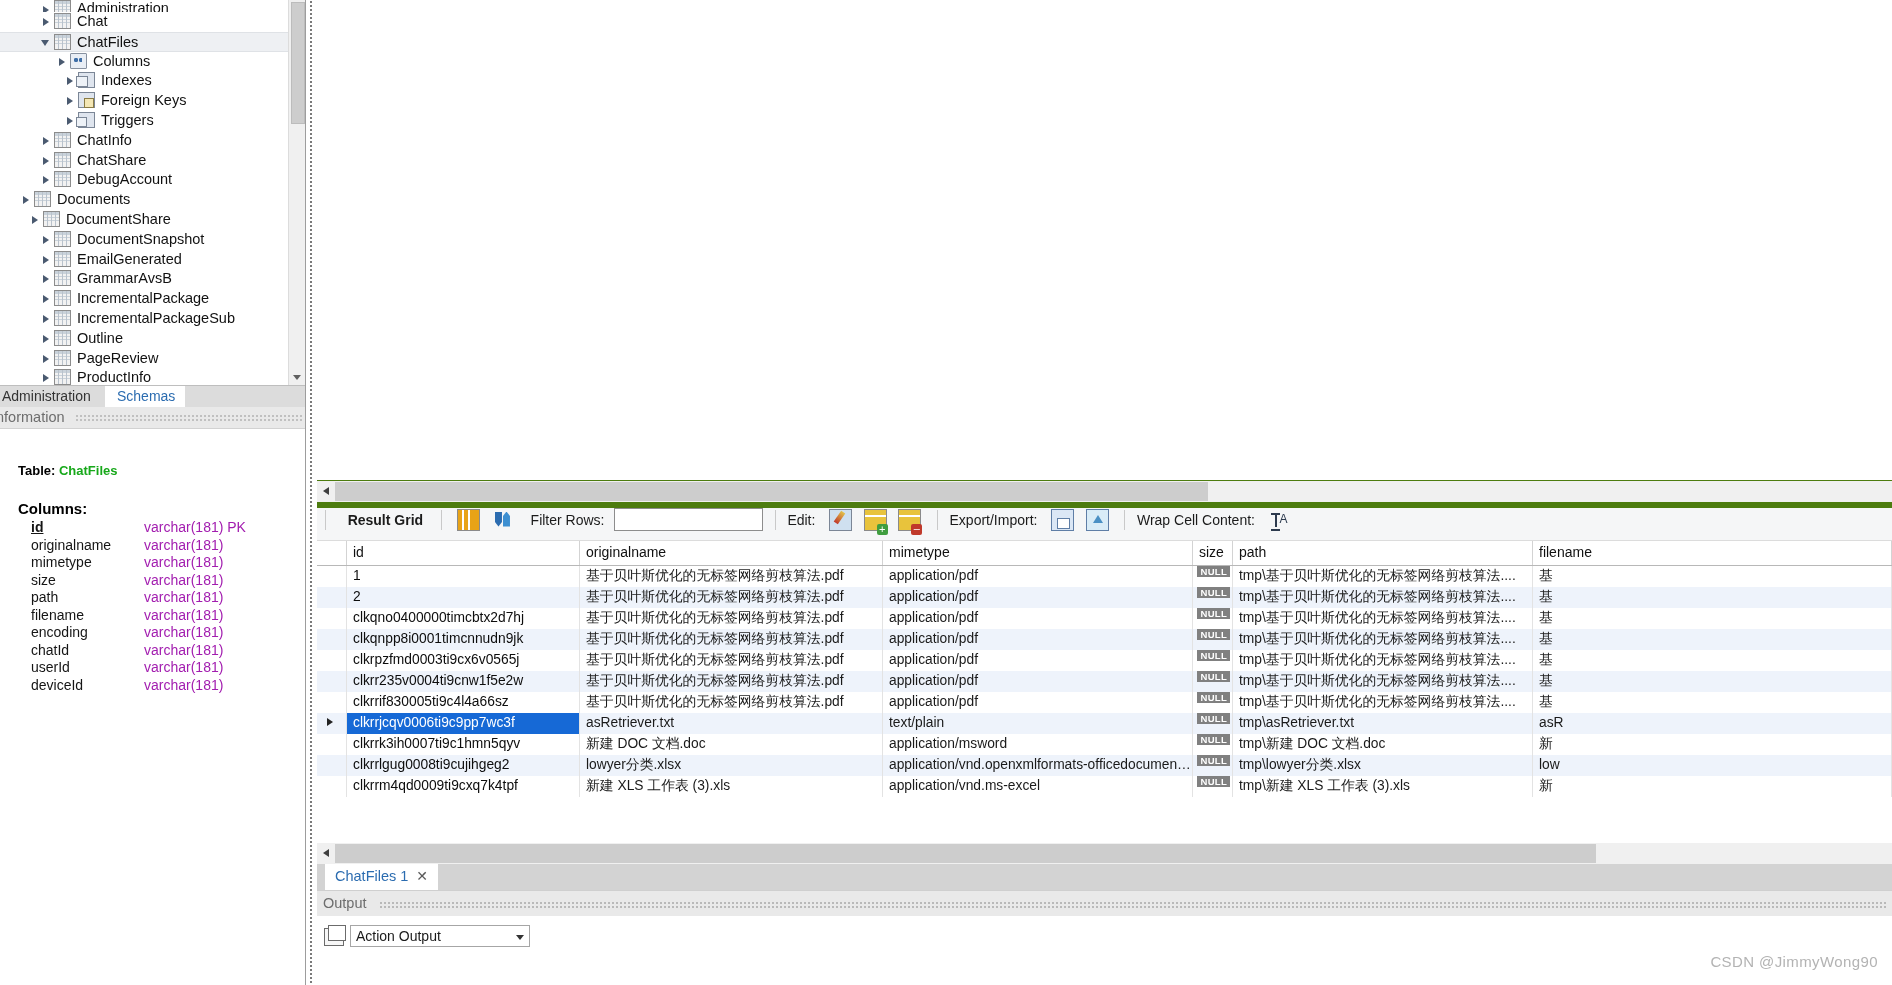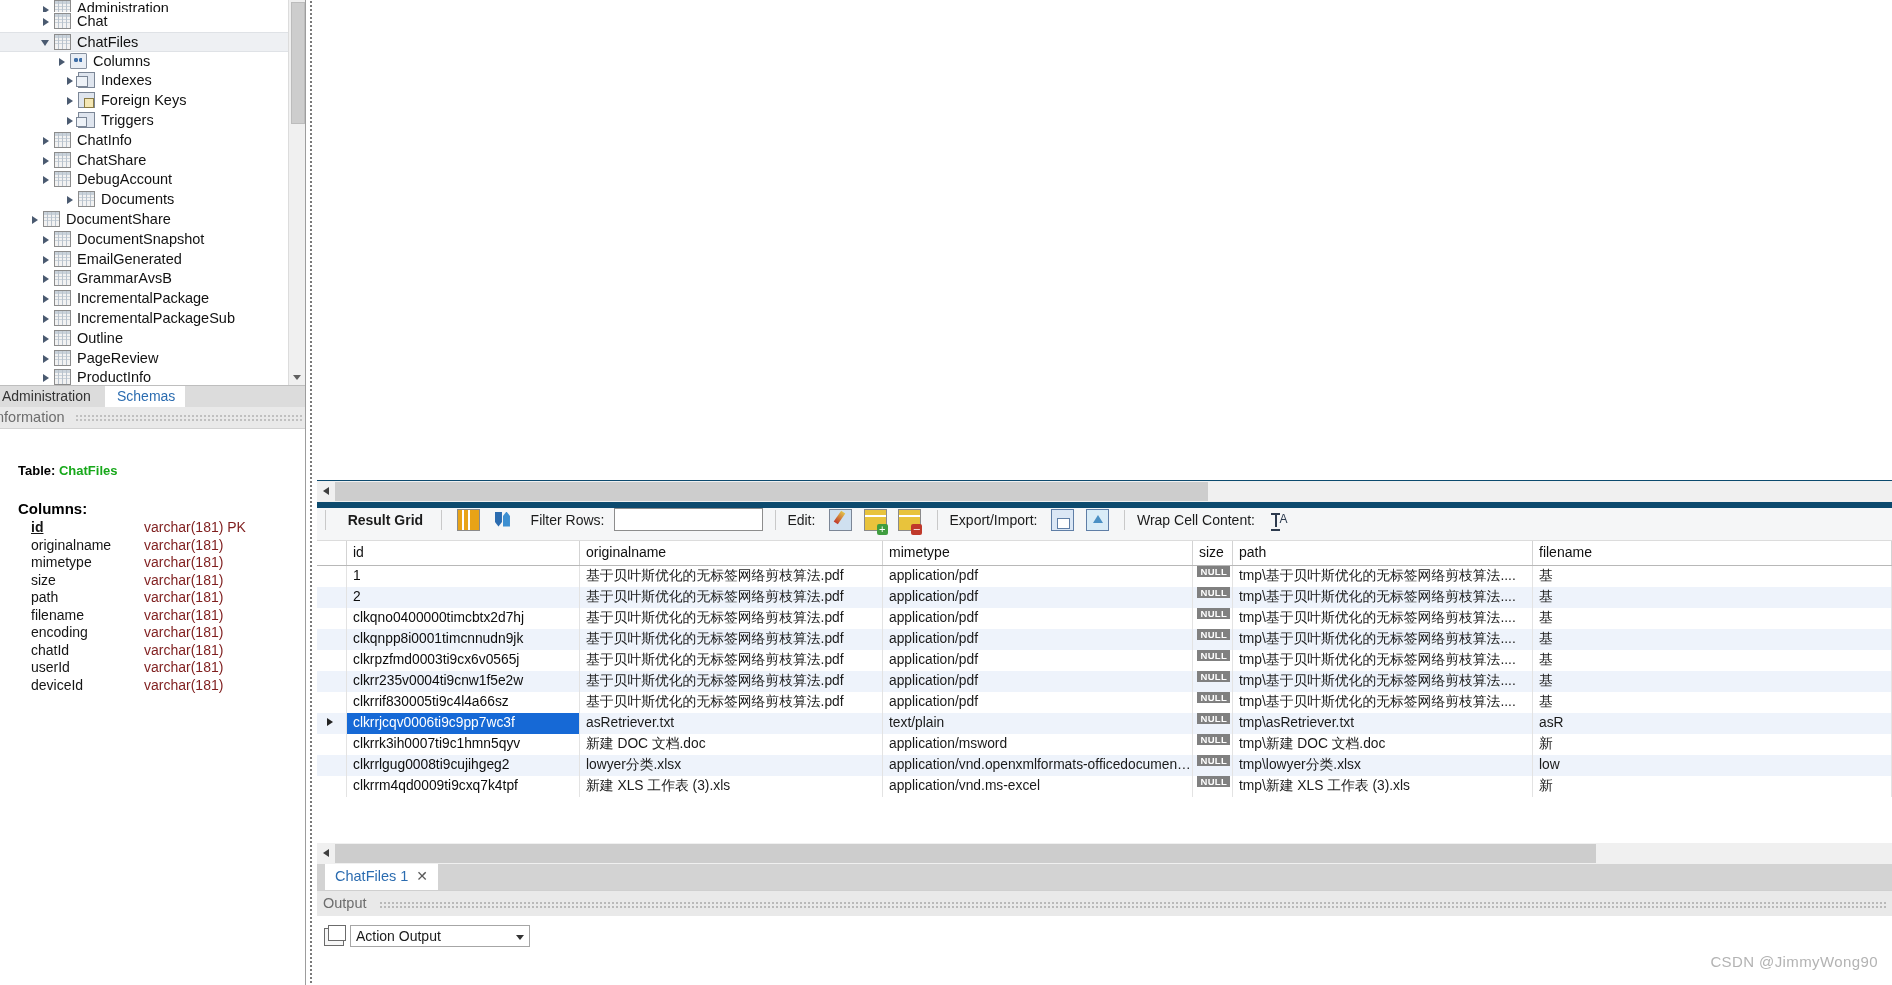--- a/index.html
+++ b/index.html
@@ -211,27 +211,27 @@
     margin-bottom: 2px;
   }
   .col-row {
     font-size: 14px;
     line-height: 17.5px;
     white-space: nowrap;
     padding-left: 13px;
   }
   .col-row .cname { display: inline-block; width: 113px; color: #151515; }
   .col-row .cname.pk { font-weight: bold; text-decoration: underline; }
-  .col-row .ctype { color: #7f1d1d; }
+  .col-row .ctype { color: #a21caf; }
 
   
   #main {
     position: absolute; left: 306px; top: 0;
     width: 1586px; height: 985px;
-    background: #0c4a6e;
+    background: #4d7c0f;
   }
   
   #splitter-col {
     position: absolute; left: 0; top: 0;
     width: 11px; height: 985px;
     background: #ffffff;
   }
   #splitter-col .dots {
     position: absolute; left: 3px; top: 0; width: 4px; height: 985px;
     background-image: radial-gradient(circle, #7a7a7a 0.8px, transparent 1px);
@@ -616,21 +616,21 @@
         <div class="tree-row" style="padding-left: 40px; height: 12px; line-height: 8px; overflow: hidden;"><span class="tw-arrow closed"></span><span class="tw-icon ic-table"></span><span class="tw-label">Administration</span></div>
         <div class="tree-row" style="padding-left: 40px;"><span class="tw-arrow closed"></span><span class="tw-icon ic-table"></span><span class="tw-label">Chat</span></div>
         <div class="tree-row sel" style="padding-left: 40px;"><span class="tw-arrow open"></span><span class="tw-icon ic-table"></span><span class="tw-label">ChatFiles</span></div>
         <div class="tree-row" style="padding-left: 56px;"><span class="tw-arrow closed"></span><span class="tw-icon ic-columns"></span><span class="tw-label">Columns</span></div>
         <div class="tree-row" style="padding-left: 64px;"><span class="tw-arrow closed"></span><span class="tw-icon ic-indexes"></span><span class="tw-label">Indexes</span></div>
         <div class="tree-row" style="padding-left: 64px;"><span class="tw-arrow closed"></span><span class="tw-icon ic-fk"></span><span class="tw-label">Foreign Keys</span></div>
         <div class="tree-row" style="padding-left: 64px;"><span class="tw-arrow closed"></span><span class="tw-icon ic-trig"></span><span class="tw-label">Triggers</span></div>
         <div class="tree-row" style="padding-left: 40px;"><span class="tw-arrow closed"></span><span class="tw-icon ic-table"></span><span class="tw-label">ChatInfo</span></div>
         <div class="tree-row" style="padding-left: 40px;"><span class="tw-arrow closed"></span><span class="tw-icon ic-table"></span><span class="tw-label">ChatShare</span></div>
         <div class="tree-row" style="padding-left: 40px;"><span class="tw-arrow closed"></span><span class="tw-icon ic-table"></span><span class="tw-label">DebugAccount</span></div>
-        <div class="tree-row" style="padding-left: 64px;"><span class="tw-arrow closed"></span><span class="tw-icon ic-table"></span><span class="tw-label">Documents</span></div>
+        <div class="tree-row" style="padding-left: 20px;"><span class="tw-arrow closed"></span><span class="tw-icon ic-table"></span><span class="tw-label">Documents</span></div>
         <div class="tree-row" style="padding-left: 29px;"><span class="tw-arrow closed"></span><span class="tw-icon ic-table"></span><span class="tw-label">DocumentShare</span></div>
         <div class="tree-row" style="padding-left: 40px;"><span class="tw-arrow closed"></span><span class="tw-icon ic-table"></span><span class="tw-label">DocumentSnapshot</span></div>
         <div class="tree-row" style="padding-left: 40px;"><span class="tw-arrow closed"></span><span class="tw-icon ic-table"></span><span class="tw-label">EmailGenerated</span></div>
         <div class="tree-row" style="padding-left: 40px;"><span class="tw-arrow closed"></span><span class="tw-icon ic-table"></span><span class="tw-label">GrammarAvsB</span></div>
         <div class="tree-row" style="padding-left: 40px;"><span class="tw-arrow closed"></span><span class="tw-icon ic-table"></span><span class="tw-label">IncrementalPackage</span></div>
         <div class="tree-row" style="padding-left: 40px;"><span class="tw-arrow closed"></span><span class="tw-icon ic-table"></span><span class="tw-label">IncrementalPackageSub</span></div>
         <div class="tree-row" style="padding-left: 40px;"><span class="tw-arrow closed"></span><span class="tw-icon ic-table"></span><span class="tw-label">Outline</span></div>
         <div class="tree-row" style="padding-left: 40px;"><span class="tw-arrow closed"></span><span class="tw-icon ic-table"></span><span class="tw-label">PageReview</span></div>
         <div class="tree-row" style="padding-left: 40px;"><span class="tw-arrow closed"></span><span class="tw-icon ic-table"></span><span class="tw-label">ProductInfo</span></div>
       </div>

